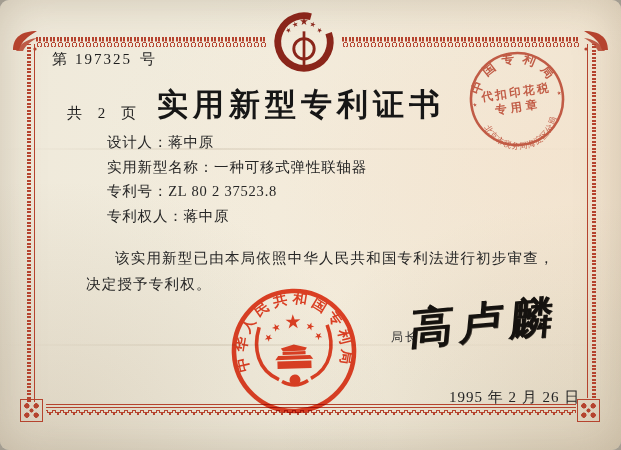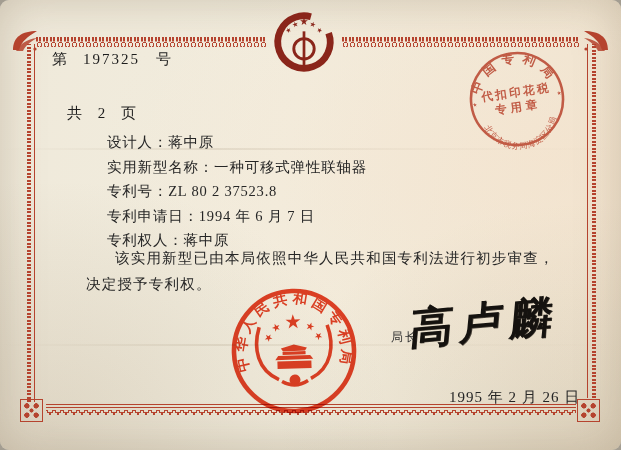--- a/index.html
+++ b/index.html
@@ -53,21 +53,21 @@
       radial-gradient(circle at 72% 28%, #b5432e 2.4px, rgba(0,0,0,0) 2.9px),
       radial-gradient(circle at 28% 72%, #b5432e 2.4px, rgba(0,0,0,0) 2.9px),
       radial-gradient(circle at 72% 72%, #b5432e 2.4px, rgba(0,0,0,0) 2.9px),
       radial-gradient(circle at 50% 50%, #b5432e 1.8px, rgba(0,0,0,0) 2.3px);
   }
   .fan { position:absolute; width:27px; height:23px; }
   .fan.tr { transform:scaleX(-1); }
 
   
   .num-row { position:absolute; left:52px; top:50px; font-size:15px; display:flex; align-items:baseline; }
-  .num-row .num { margin:0 16px; letter-spacing:2px; }
+  .num-row .num { margin:0 8px; letter-spacing:2px; }
   .pages { position:absolute; left:67px; top:74px; font-size:15px; letter-spacing:6px;margin-top:30px; }
   .title { position:absolute; left:157px; top:84px; font-size:31px; font-weight:bold;
     letter-spacing:5px; color:#161616; white-space:nowrap; }
   .fields { position:absolute; left:107px; top:130px; font-size:14.5px; line-height:24.6px;
     letter-spacing:0.8px; color:#262626; }
   .body-par { position:absolute; left:86px; top:246px; width:478px; font-size:14.5px;
     line-height:25.5px; letter-spacing:1.2px; text-indent:2em; color:#262626; }
   .director { position:absolute; left:391px; top:329px; font-size:12px; letter-spacing:2px; color:#333; }
   .signature { position:absolute; left:410px; top:294px; font-size:43px; font-weight:bold;
     font-family:"DejaVu Sans","Liberation Sans",sans-serif; color:#15120f;
@@ -150,26 +150,26 @@
     </g>
   </svg>
 
   <div class="num-row">
     <span>第</span>
     <span class="num">197325</span>
     <span>号</span>
   </div>
   <div class="pages">共 2 页</div>
 
+  <div class="title">实用新型专利证书</div>
 
   <div class="fields">
     <div><span>设计人：</span><span>蒋中原</span></div>
     <div><span>实用新型名称：</span><span>一种可移式弹性联轴器</span></div>
     <div><span>专利号：</span><span>ZL 80 2 37523.8</span></div>
-    <div><span>专利申请日：</span><span>1994 年 6 月 7 日</span></div>
     <div><span>专利权人：</span><span>蒋中原</span></div>
   </div>
 
   <div class="body-par">该实用新型已由本局依照中华人民共和国专利法进行初步审查，决定授予专利权。</div>
 
   <svg class="office-seal" width="140" height="140" viewBox="0 0 140 140">
     <defs>
       <path id="sealArc" d="M26.5 90.3 A48 48 0 1 1 113.5 90.3" fill="none"></path>
     </defs>
     <g fill="#e63a1d">

